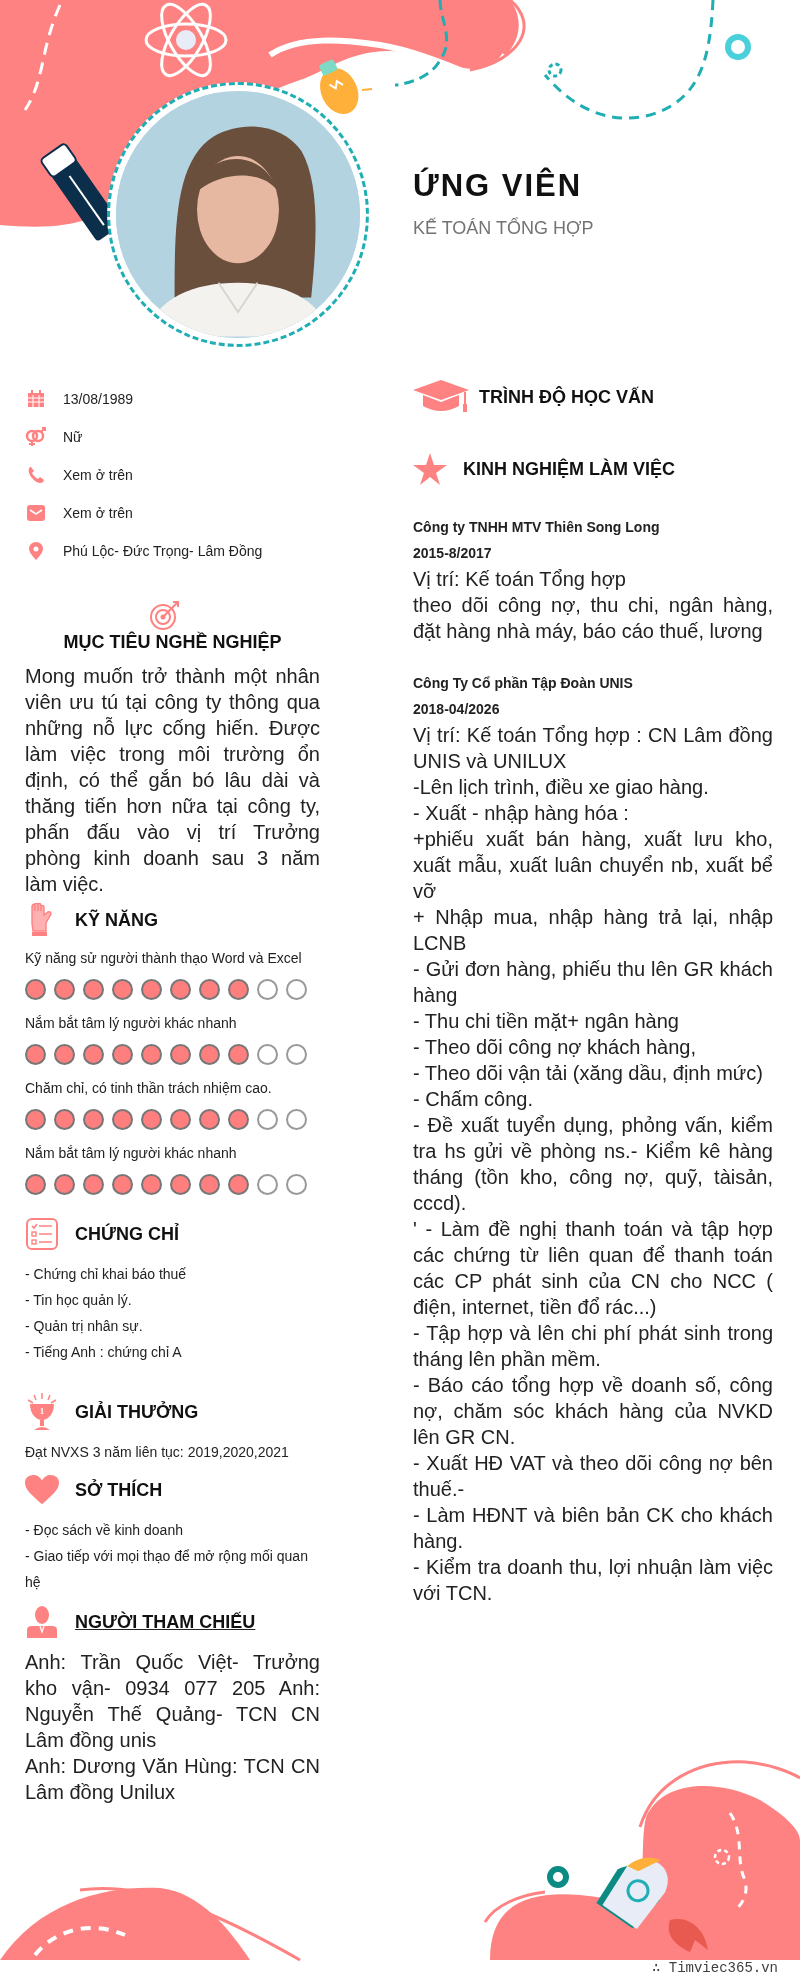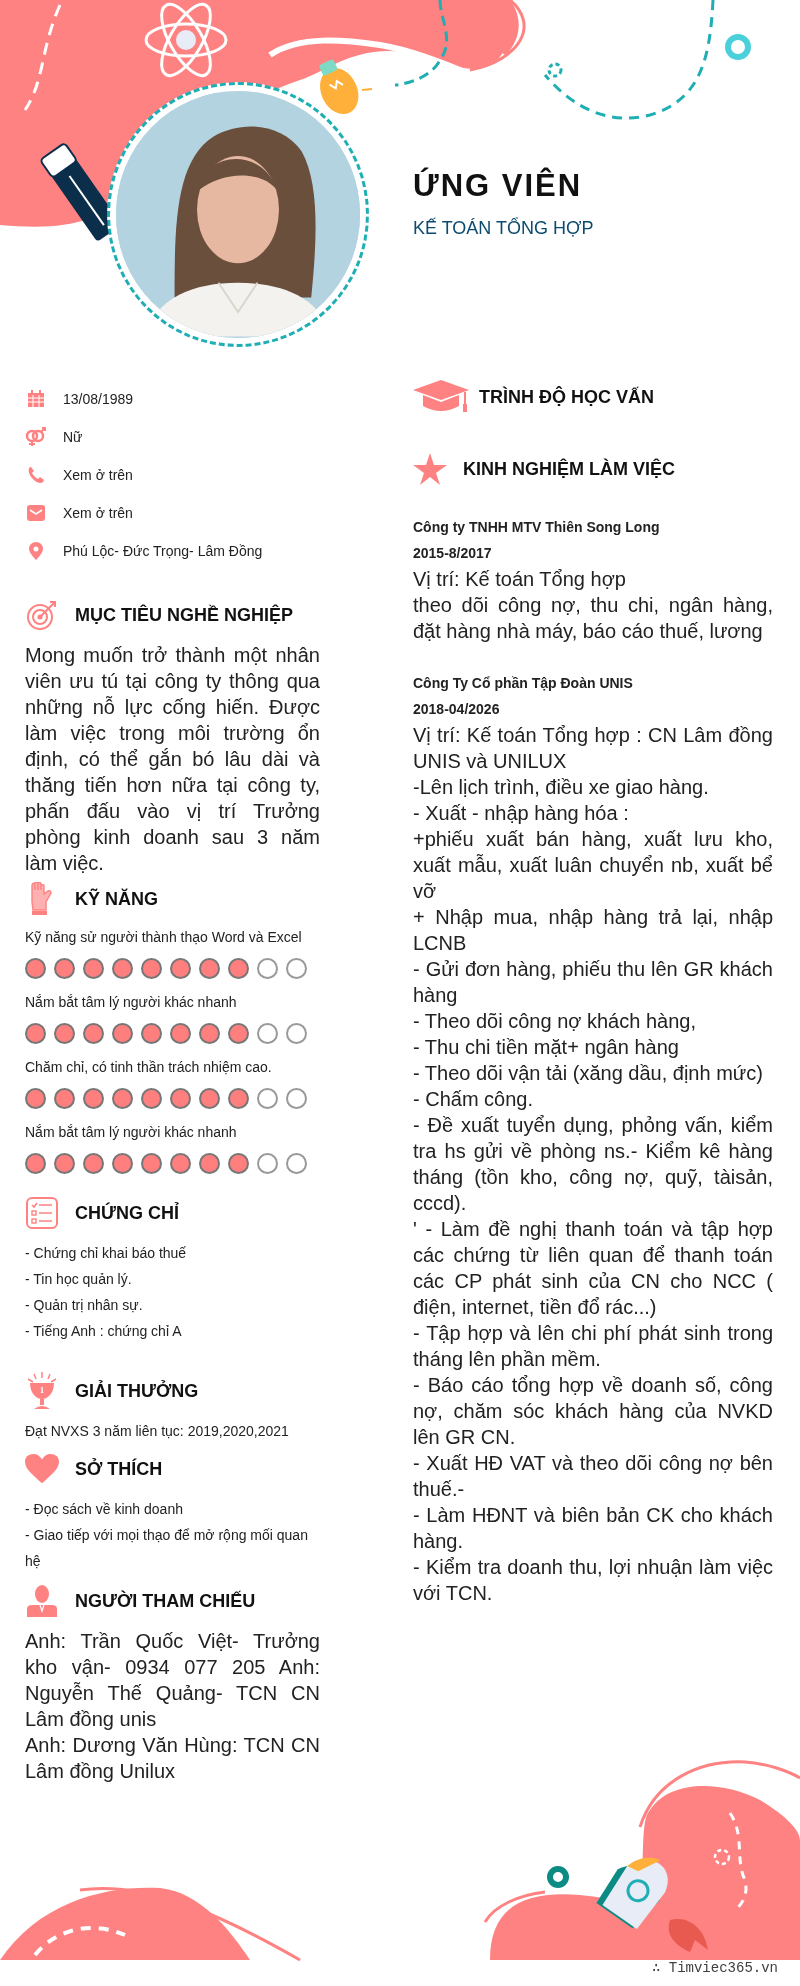--- a/index.html
+++ b/index.html
@@ -6,21 +6,21 @@
   html, body { width: 800px; height: 1986px; background: #ffffff; overflow: hidden; }
   body { font-family: "Liberation Sans", sans-serif; color: #222; position: relative; }
 
   .decor { position: absolute; pointer-events: none; }
 
   
   .header { position: absolute; left: 0; top: 0; width: 800px; height: 360px; }
   .photo-wrap { position: absolute; left: 107px; top: 82px; width: 262px; height: 265px; border-radius: 50%; border: 3px dashed #1eaeb4; padding: 6px; background: #fff; }
   .photo { width: 100%; height: 100%; border-radius: 50%; background: #b3d3e1; position: relative; overflow: hidden; }
   .name { position: absolute; left: 413px; top: 168px; font-size: 31px; font-weight: bold; letter-spacing: 2px; color: #111; }
-  .job { position: absolute; left: 413px; top: 218px; font-size: 18px; color: #0c4a6e; }
+  .job { position: absolute; left: 413px; top: 218px; font-size: 18px; color: #737373; }
 
   
   .col-left { position: absolute; left: 25px; top: 380px; width: 295px; }
   .col-right { position: absolute; left: 413px; top: 380px; width: 360px; }
 
   .info-row { display: flex; align-items: center; height: 38px; font-size: 14px; }
   .info-icon { width: 22px; height: 22px; margin-right: 16px; color: #ff8282; display: flex; align-items: center; justify-content: center; }
 
   .sec-head { display: flex; align-items: center; margin-top: 18px; margin-bottom: 10px; }
   .sec-icon { width: 34px; height: 34px; margin-right: 16px; display: flex; align-items: center; justify-content: center; }
@@ -138,21 +138,21 @@
       <span class="info-icon">
         <svg width="14" height="18" viewBox="0 0 14 18">
             <path d="M7 0 C3 0 0 3 0 7 C0 11 7 18 7 18 C7 18 14 11 14 7 C14 3 11 0 7 0 Z" fill="#ff8282"></path>
             <circle cx="7" cy="7" r="2.5" fill="#fff"></circle>
           </svg>
       </span>
       <span>Phú Lộc- Đức Trọng- Lâm Đồng</span>
     </div>
   </div>
 
-  <div class="sec-head" style="margin-top:28px;">
+  <div class="sec-head" style="margin-top:28px;flex-direction:column;">
     <span class="sec-icon">
       <svg width="32" height="32" viewBox="0 0 32 32">
           <circle cx="14" cy="18" r="12" fill="none" stroke="#ff8282" stroke-width="2"></circle>
           <circle cx="14" cy="18" r="7" fill="none" stroke="#ff8282" stroke-width="2"></circle>
           <circle cx="14" cy="18" r="2.5" fill="#ff8282"></circle>
           <path d="M14 18 L28 4 M24 3 L29 3 L29 8" stroke="#ff8282" stroke-width="2" fill="none"></path>
         </svg>
     </span>
     <span class="sec-title">MỤC TIÊU NGHỀ NGHIỆP</span>
   </div>
@@ -261,21 +261,21 @@
           <path d="M18 31 C8 22 0 16 0 8 C0 3 4 0 9 0 C13 0 16 2 18 6 C20 2 23 0 27 0 C32 0 36 3 36 8 C36 16 28 22 18 31 Z" fill="#ff8282"></path>
         </svg>
     </span>
     <span class="sec-title">SỞ THÍCH</span>
   </div>
   <div>
     <div class="line">- Đọc sách về kinh doanh</div>
     <div class="line">- Giao tiếp với mọi thạo để mở rộng mối quan hệ</div>
   </div>
 
-  <div class="sec-head" style="margin-top:10px;">
+  <div class="sec-head" style="margin-top:10px;text-decoration:underline;">
     <span class="sec-icon">
       <svg width="30" height="32" viewBox="0 0 30 32">
           <ellipse cx="15" cy="9" rx="7" ry="9" fill="#ff8282"></ellipse>
           <path d="M0 32 V24 Q0 20 5 20 H25 Q30 20 30 24 V32 Z" fill="#ff8282"></path>
           <path d="M13 20 L15 26 L17 20" stroke="#fff" stroke-width="1.2" fill="none"></path>
         </svg>
     </span>
     <span class="sec-title">NGƯỜI THAM CHIẾU</span>
   </div>
   <div>
@@ -315,22 +315,22 @@
       </div>
       <div class="job-block">
         <div class="line bold">Công Ty Cổ phần Tập Đoàn UNIS</div>
         <div class="line bold">2018-04/2026</div>
         <div class="para">Vị trí: Kế toán Tổng hợp : CN Lâm đồng UNIS và UNILUX</div>
         <div class="para">-Lên lịch trình, điều xe giao hàng.</div>
         <div class="para">- Xuất - nhập hàng hóa :</div>
         <div class="para">+phiếu xuất bán hàng, xuất lưu kho, xuất mẫu, xuất luân chuyển nb, xuất bể vỡ</div>
         <div class="para">+ Nhập mua, nhập hàng trả lại, nhập LCNB</div>
         <div class="para">- Gửi đơn hàng, phiếu thu lên GR khách hàng</div>
+        <div class="para">- Thu chi tiền mặt+ ngân hàng</div>
         <div class="para">- Theo dõi công nợ khách hàng,</div>
-        <div class="para">- Thu chi tiền mặt+ ngân hàng</div>
         <div class="para">- Theo dõi vận tải (xăng dầu, định mức)</div>
         <div class="para">- Chấm công.</div>
         <div class="para">- Đề xuất tuyển dụng, phỏng vấn, kiểm tra hs gửi về phòng ns.- Kiểm kê hàng tháng (tồn kho, công nợ, quỹ, tàisản, cccd).</div>
         <div class="para">' - Làm đề nghị thanh toán và tập hợp các chứng từ liên quan để thanh toán các CP phát sinh của CN cho NCC ( điện, internet, tiền đổ rác...)</div>
         <div class="para">- Tập hợp và lên chi phí phát sinh trong tháng lên phần mềm.</div>
         <div class="para">- Báo cáo tổng hợp về doanh số, công nợ, chăm sóc khách hàng của NVKD lên GR CN.</div>
         <div class="para">- Xuất HĐ VAT và theo dõi công nợ bên thuế.-</div>
         <div class="para">- Làm HĐNT và biên bản CK cho khách hàng.</div>
         <div class="para">- Kiểm tra doanh thu, lợi nhuận làm việc với TCN.</div>
       </div>

